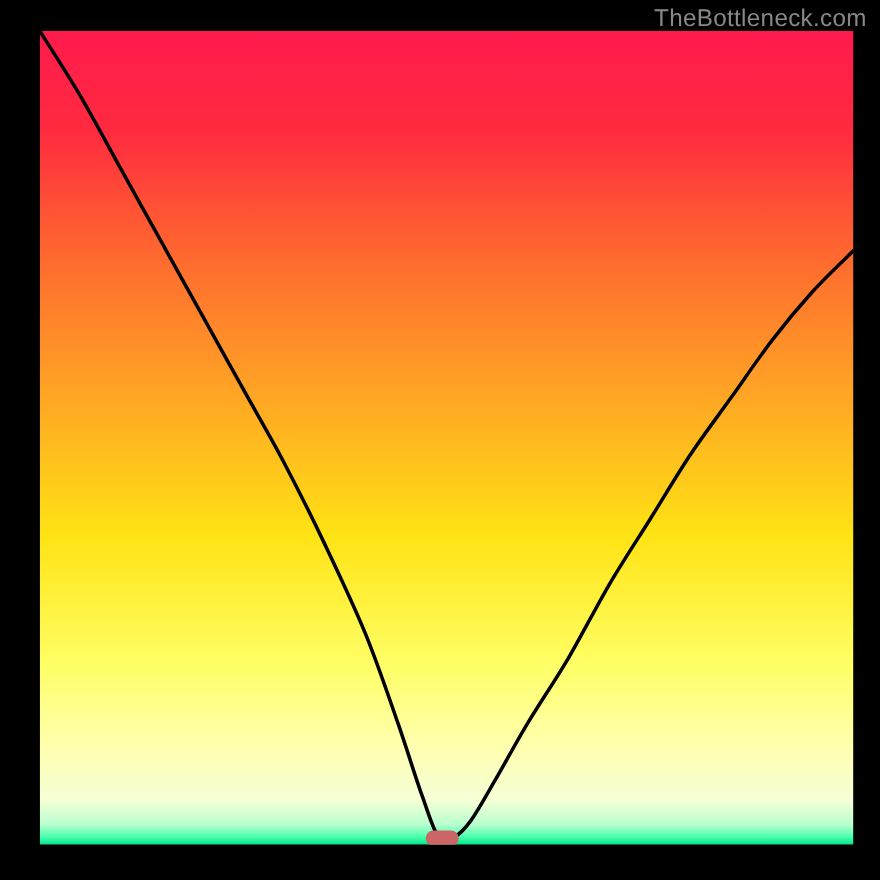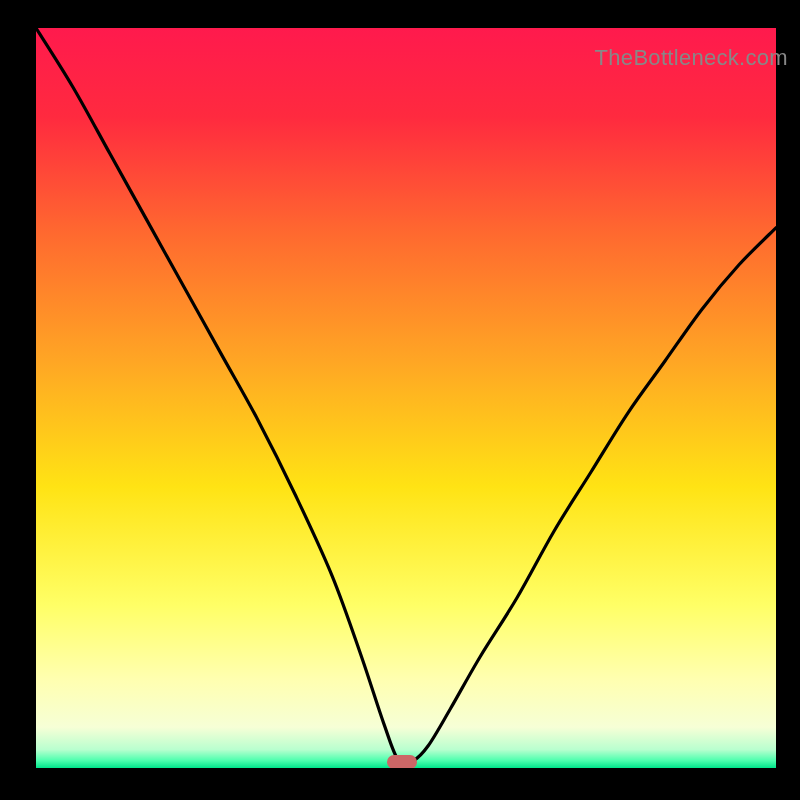--- a/index.html
+++ b/index.html
@@ -19,21 +19,20 @@
   }
   .watermark {
     position: absolute;
     top: 4px;
     right: 12px;
     color: #888;
     font-size: 22px;
     font-weight: 500;
     letter-spacing: 0.3px;
     z-index: 10;
-    margin-top: 41px;
   }
   .plot-area {
     position: absolute;
     left: 36px;
     top: 28px;
     width: 740px;
     height: 740px;
     overflow: hidden;
   }
   .gradient {

